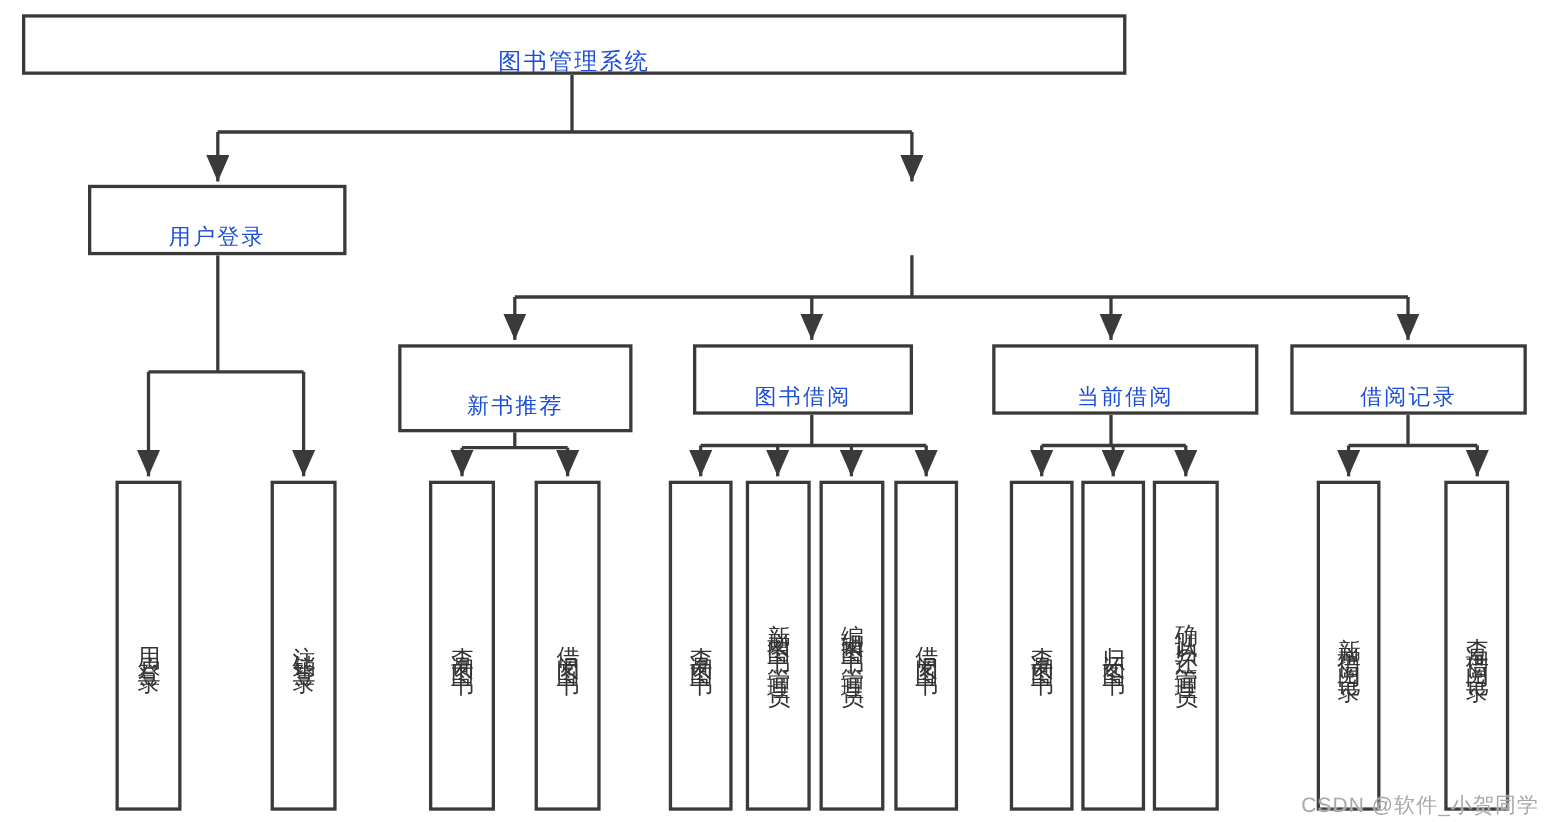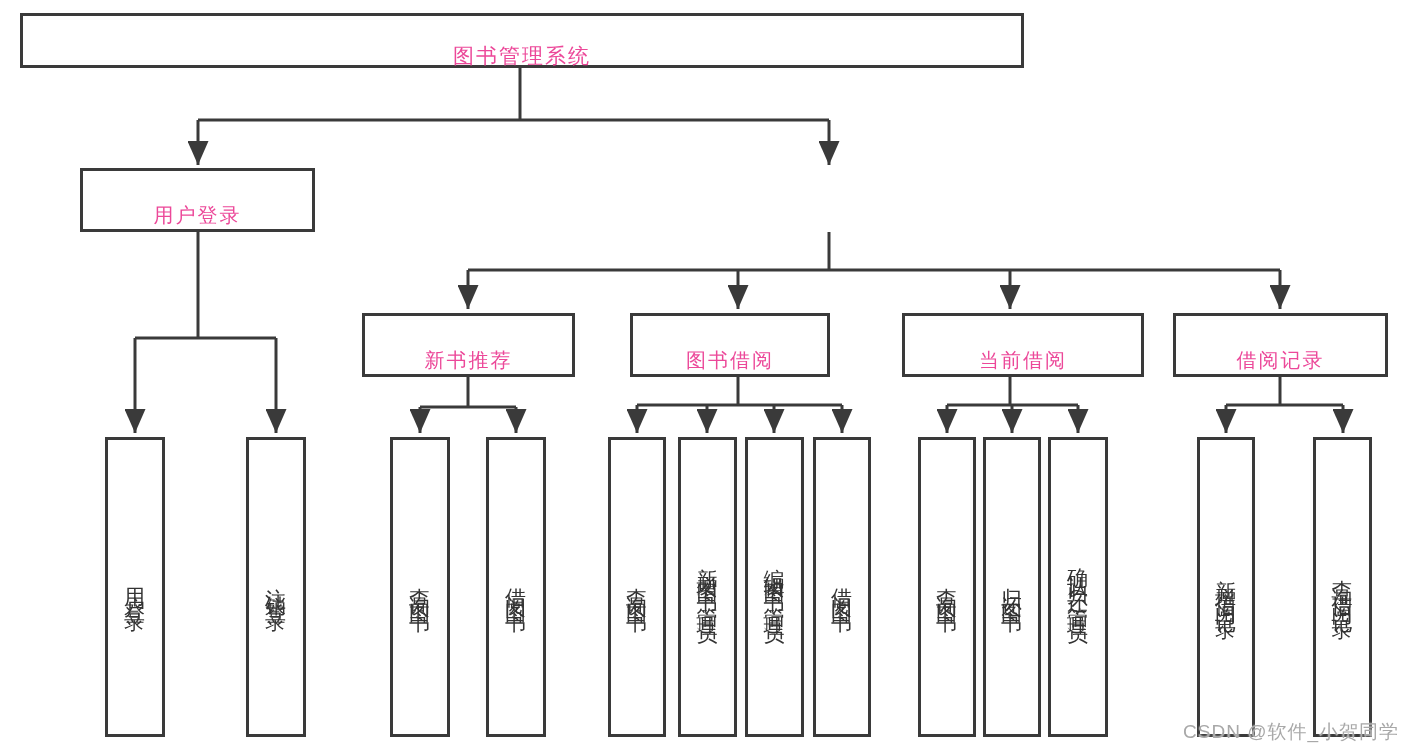--- a/index.html
+++ b/index.html
@@ -30,21 +30,21 @@
     border: 3px solid #3a3a3a;
     background: #ffffff;
     display: flex;
     align-items: center;
     justify-content: center;
     color: #333333;
   }
   .h-label {
     font-size: 20px;
     letter-spacing: 2px;
-    color: #ec4899;
+    color: #1d4ed8;
     white-space: nowrap;
     margin-top: 30px;
   }
   .root-box .h-label {
     font-size: 21px;
   }
   .v-label {
     writing-mode: vertical-rl;
     text-orientation: mixed;
     font-size: 21px;
@@ -121,21 +121,21 @@
   </svg>
 
   <div class="box root-box" style="left:20px; top:13px; width:1004px; height:55px;">
     <span class="h-label">图书管理系统</span>
   </div>
 
   <div class="box" style="left:80px; top:168px; width:235px; height:64px;">
     <span class="h-label">用户登录</span>
   </div>
 
-  <div class="box" style="left:362px; top:313px; width:213px; height:64px;">
+  <div class="box" style="left:362px; top:313px; width:213px; height:80px;">
     <span class="h-label">新书推荐</span>
   </div>
   <div class="box" style="left:630px; top:313px; width:200px; height:64px;">
     <span class="h-label">图书借阅</span>
   </div>
   <div class="box" style="left:902px; top:313px; width:242px; height:64px;">
     <span class="h-label">当前借阅</span>
   </div>
   <div class="box" style="left:1173px; top:313px; width:215px; height:64px;">
     <span class="h-label">借阅记录</span>

